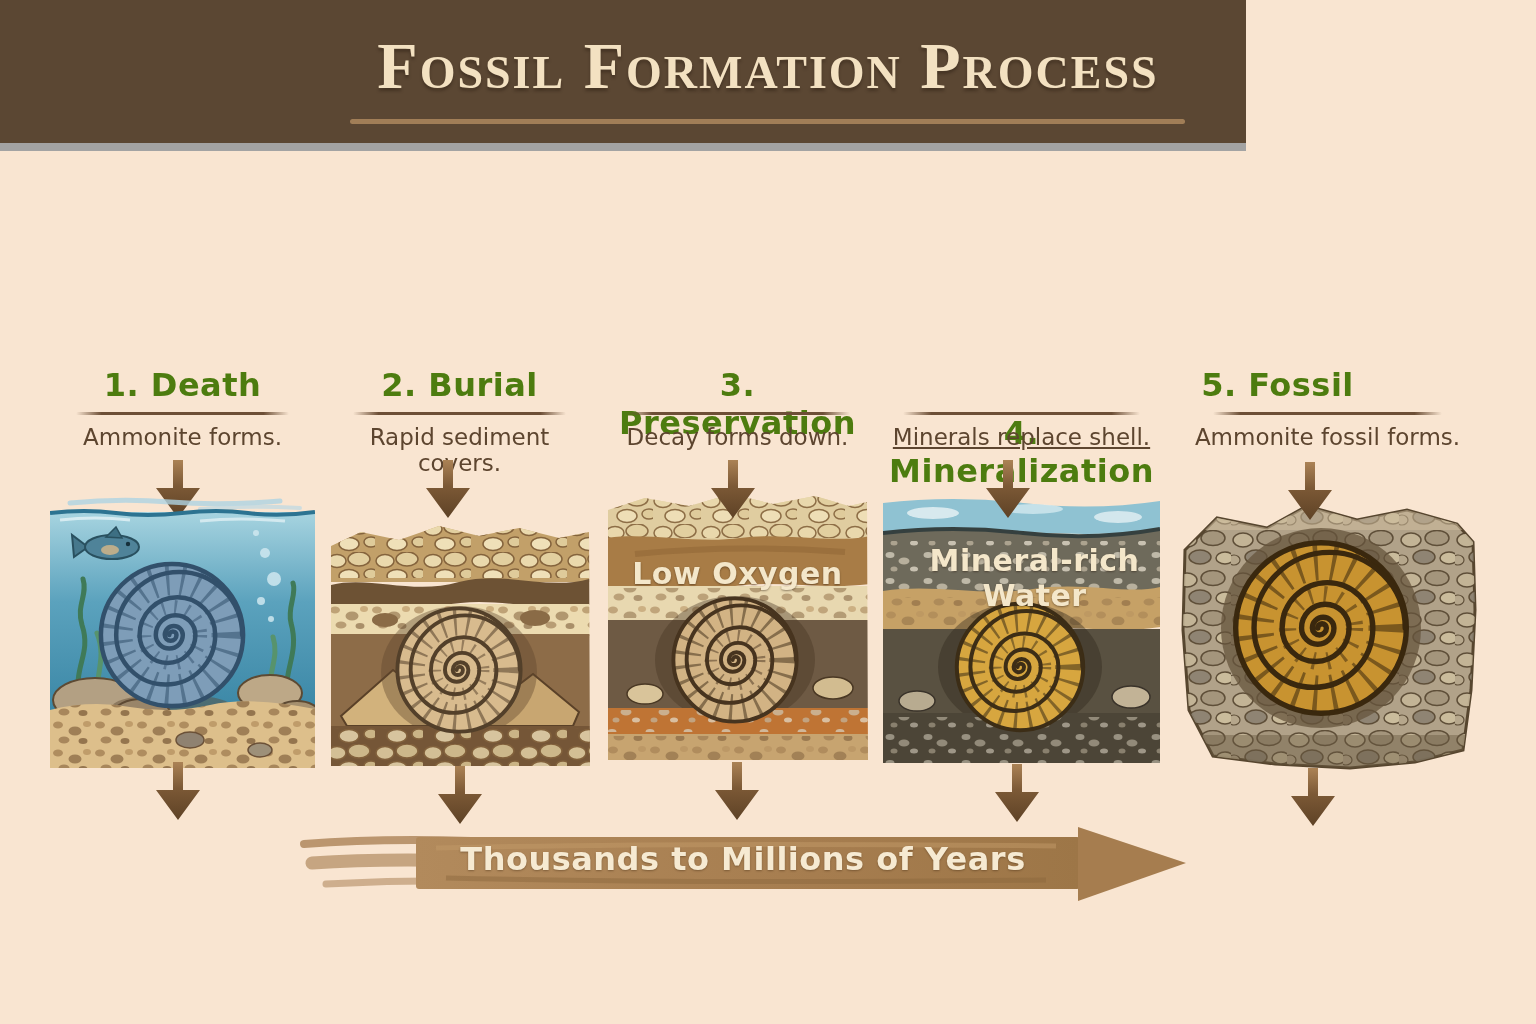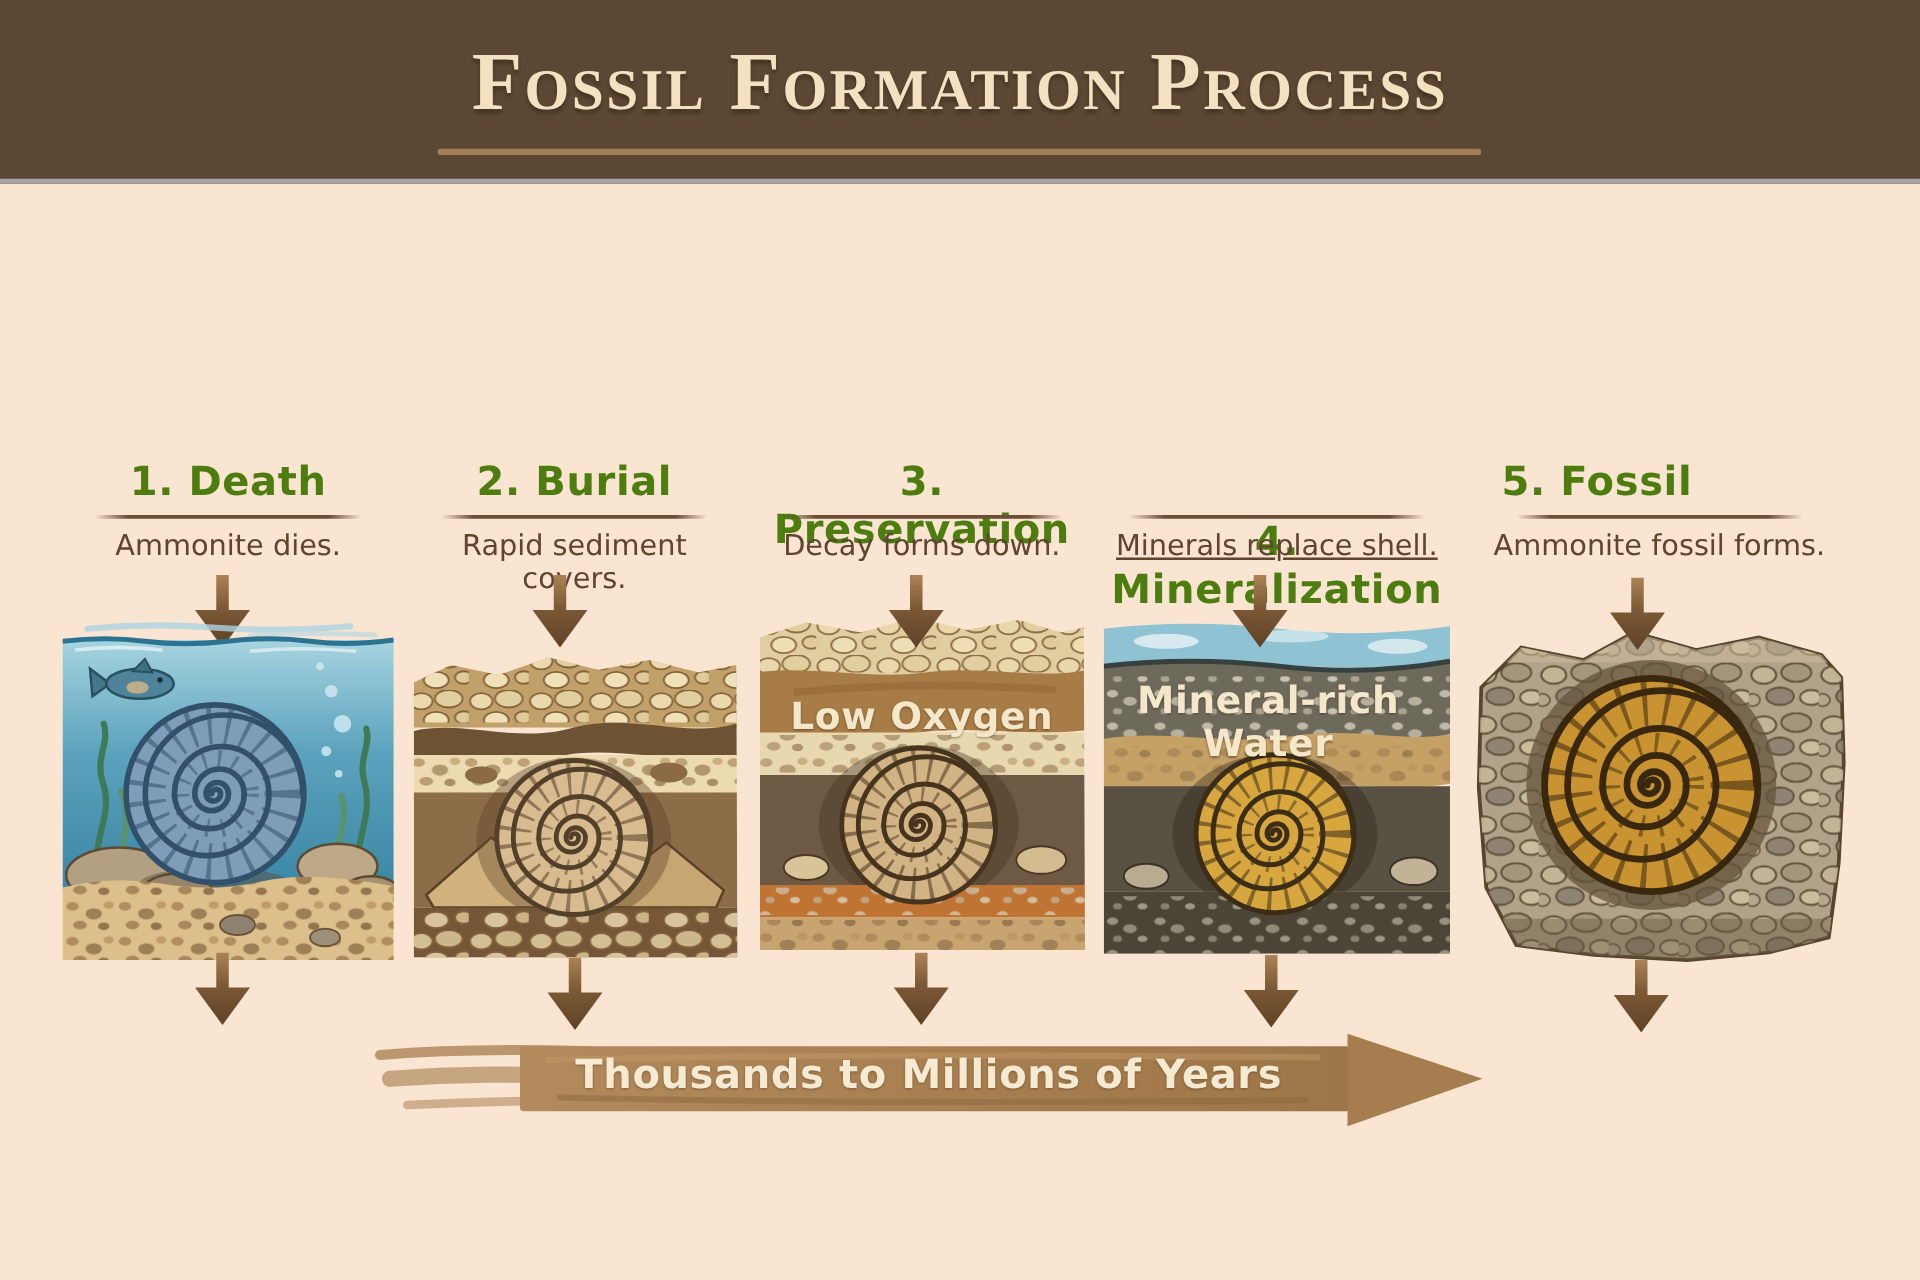--- a/index.html
+++ b/index.html
@@ -1,21 +1,21 @@
 <!DOCTYPE html>
 <html><head>
 <meta charset="utf-8">
 <style>
   html,body{margin:0;padding:0;}
   body{width:1536px;height:1024px;position:relative;overflow:hidden;
        background:#f9e5d1;font-family:"DejaVu Sans",sans-serif;}
 
   
-  .banner{position:absolute;left:0;top:0;width:1536px;height:143px;
-          background:#5b4733;border-bottom:4px solid #a3a3a3;}
+  .banner{position:absolute;left:0;top:0;width:1246px;height:143px;
+          background:#5b4733;border-bottom:8px solid #a3a3a3;}
   .banner-title{position:absolute;left:0;top:28px;width:1536px;text-align:center;
           font-family:"Liberation Serif",serif;font-variant:small-caps;font-weight:bold;
           font-size:66px;letter-spacing:2px;color:#f3e1c1;
           text-shadow:0 3px 3px rgba(30,18,8,.35);}
   .banner-underline{position:absolute;left:350px;top:119px;width:835px;height:5px;
           background:#a5825a;border-radius:3px;opacity:.95;}
 
   
   .step-heading{position:absolute;text-align:center;font-weight:bold;font-size:32px;
           color:#4d7c0f;letter-spacing:.5px;top:366px;}
@@ -103,21 +103,21 @@
   </defs>
 </svg>
 
 <div class="banner">
   <div class="banner-title">Fossil Formation Process</div>
   <div class="banner-underline"></div>
 </div>
 
 <div class="step-heading" style="left:50px;width:265px;">1. Death</div>
 <div class="step-underline" style="left:76px;width:213px;"></div>
-<div class="step-subtitle" style="left:50px;width:265px;">Ammonite dies.</div>
+<div class="step-subtitle" style="left:50px;width:265px;">Ammonite forms.</div>
 
 <div class="step-heading" style="left:327px;width:265px;">2. Burial</div>
 <div class="step-underline" style="left:353px;width:213px;"></div>
 <div class="step-subtitle" style="left:327px;width:265px;">Rapid sediment covers.</div>
 
 <div class="step-heading" style="left:605px;width:265px;">3. Preservation</div>
 <div class="step-underline" style="left:625px;width:225px;"></div>
 <div class="step-subtitle" style="left:605px;width:265px;">Decay forms down.</div>
 
 <div class="step-heading" style="left:883px;width:277px;margin-top:48px;">4. Mineralization</div>
@@ -282,21 +282,21 @@
     <rect x="0" y="0" width="305" height="40" fill="#cdbb9c" opacity=".55"></rect>
     <rect x="0" y="245" width="305" height="40" fill="#6b5a42" opacity=".45"></rect>
     <circle cx="146" cy="138" r="100" fill="#66543c" opacity=".75"></circle>
   </g>
   <g clip-path="url(#p5clip)">
     <use href="#ammonite" transform="translate(146,138) scale(1.08)" style="--shell:#c89330;--line:#3a280e;"></use>
   </g>
 </svg>
 
 <div class="panel-label" style="left:605px;top:556px;width:265px;">Low Oxygen</div>
-<div class="panel-label" style="left:883px;top:543px;width:263px;">Mineral-rich Water</div>
+<div class="panel-label" style="left:883px;top:543px;width:263px;padding-left:20px;">Mineral-rich Water</div>
 
 <svg class="arrow-down" style="left:154px;top:762px;" viewBox="0 0 48 58">
     <use href="#downarrow"></use>
   </svg>
 <svg class="arrow-down" style="left:436px;top:766px;" viewBox="0 0 48 58">
     <use href="#downarrow"></use>
   </svg>
 <svg class="arrow-down" style="left:713px;top:762px;" viewBox="0 0 48 58">
     <use href="#downarrow"></use>
   </svg>

